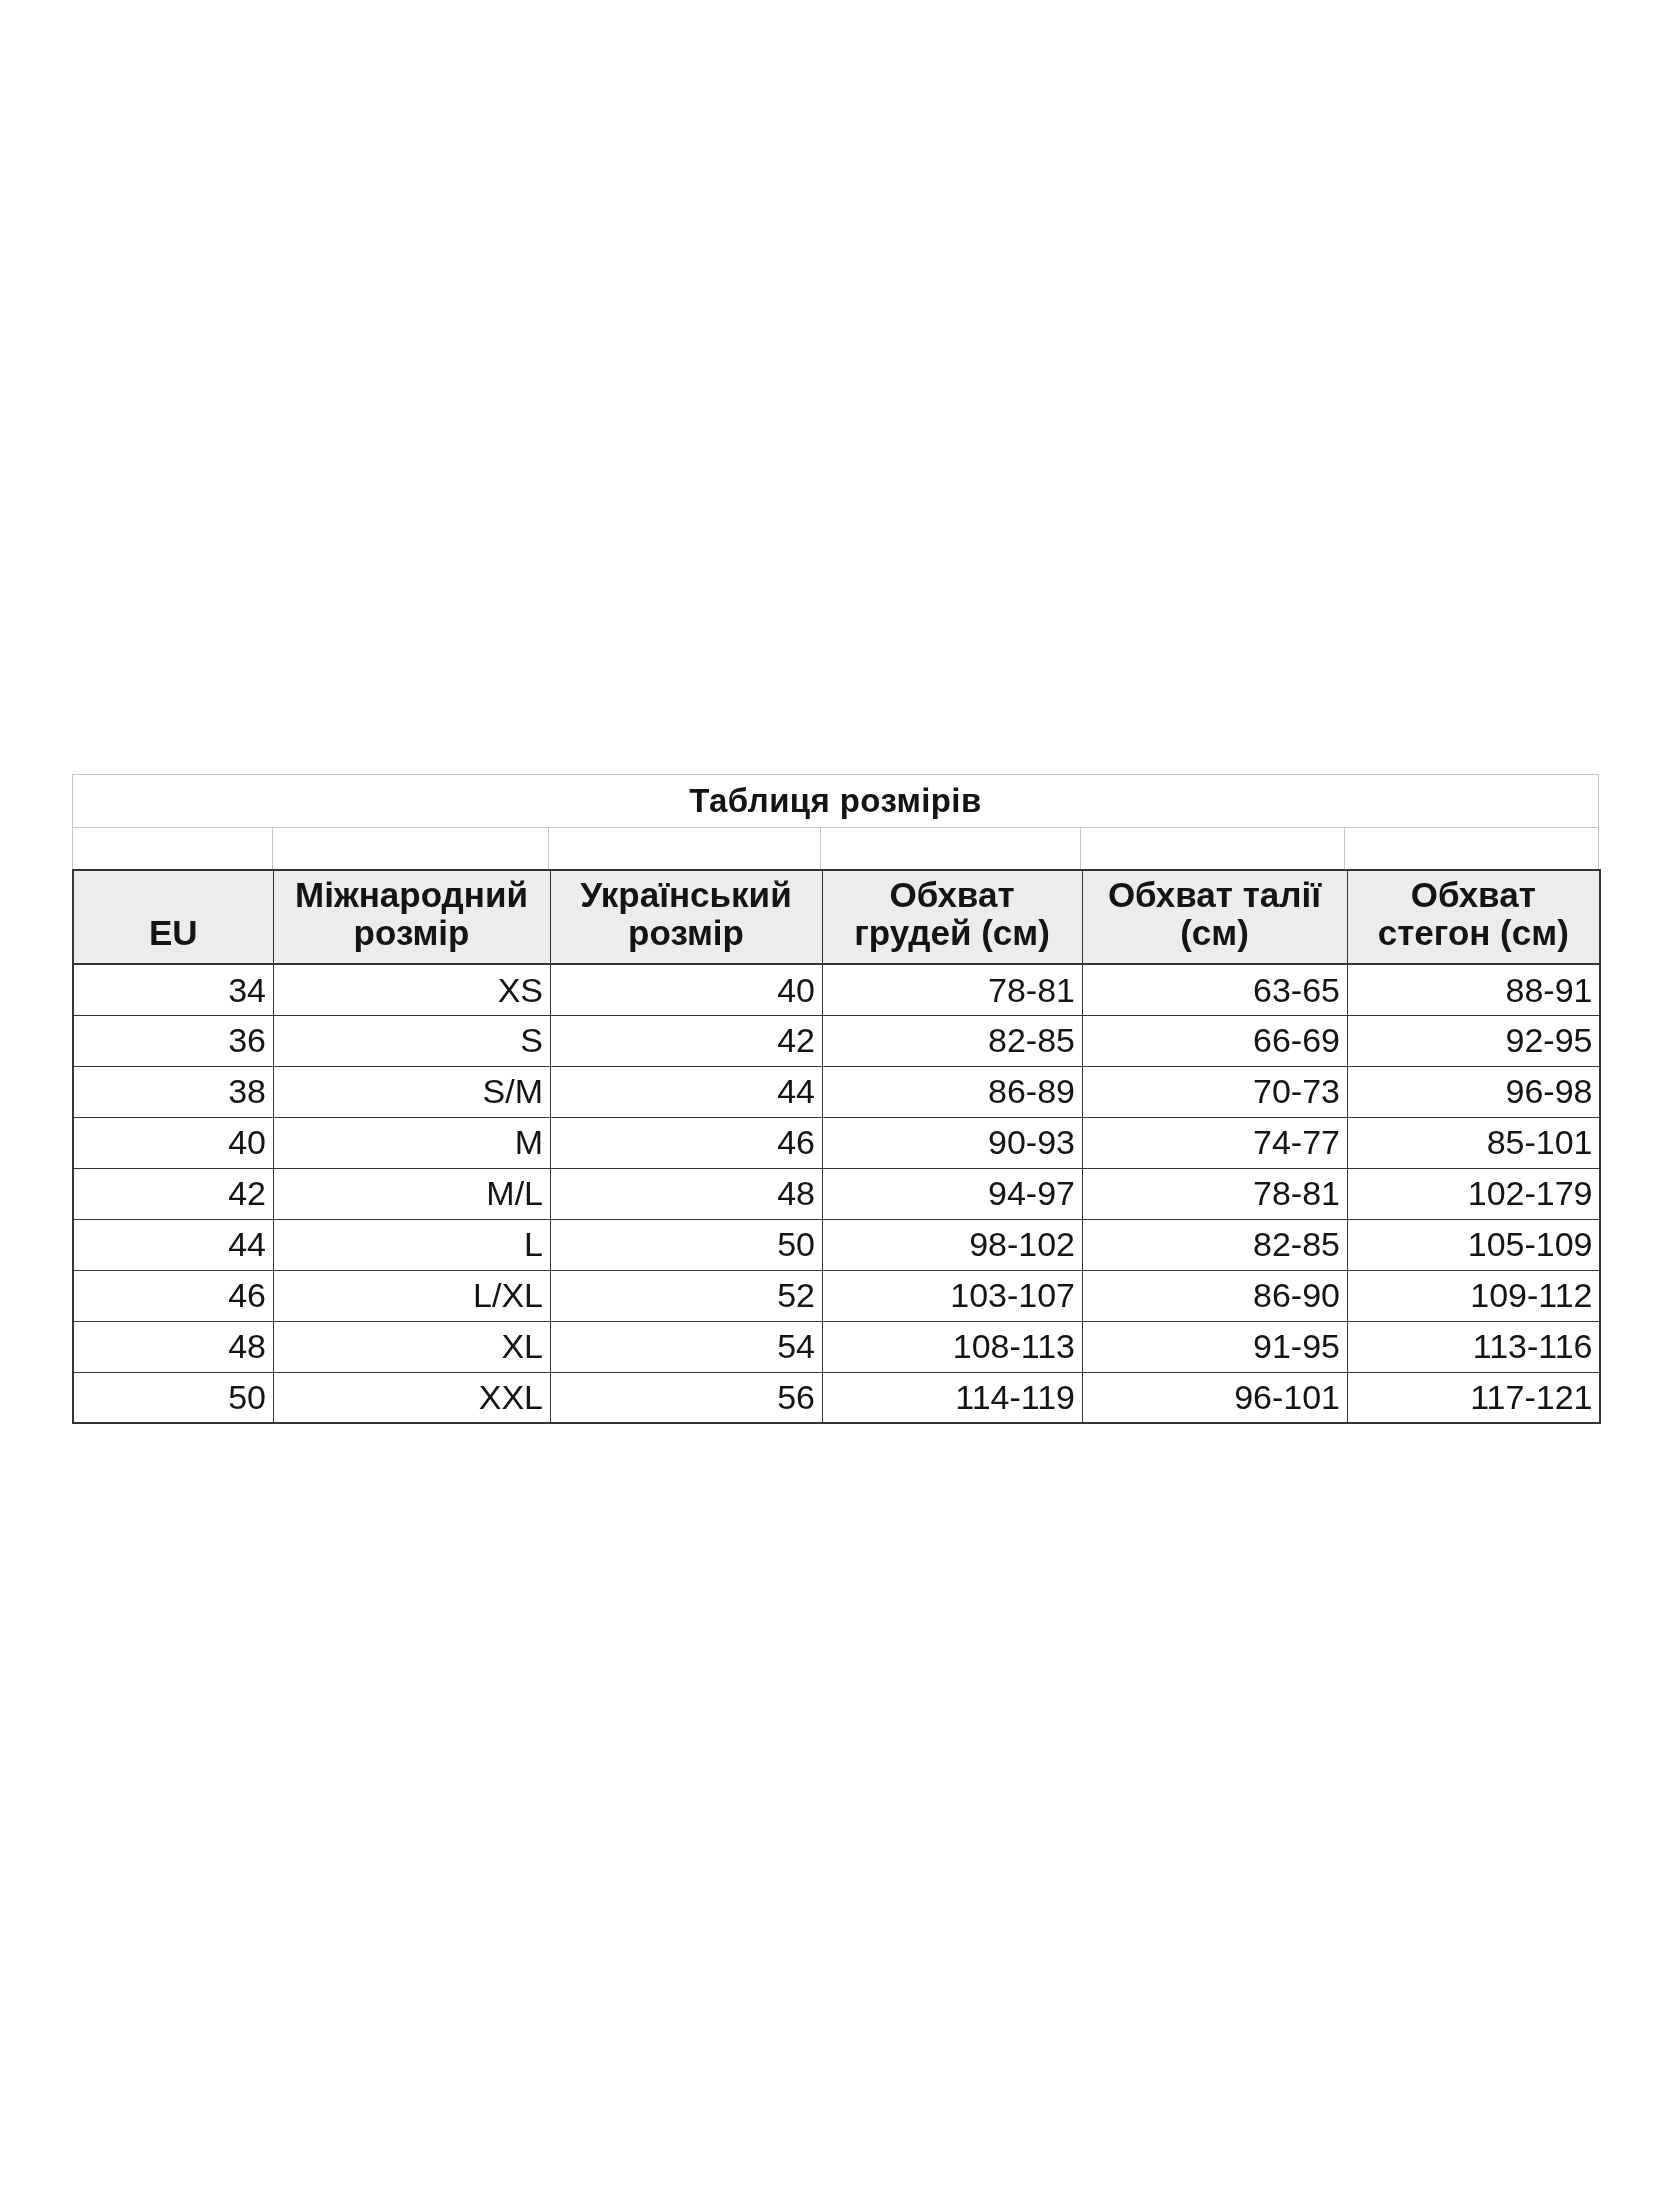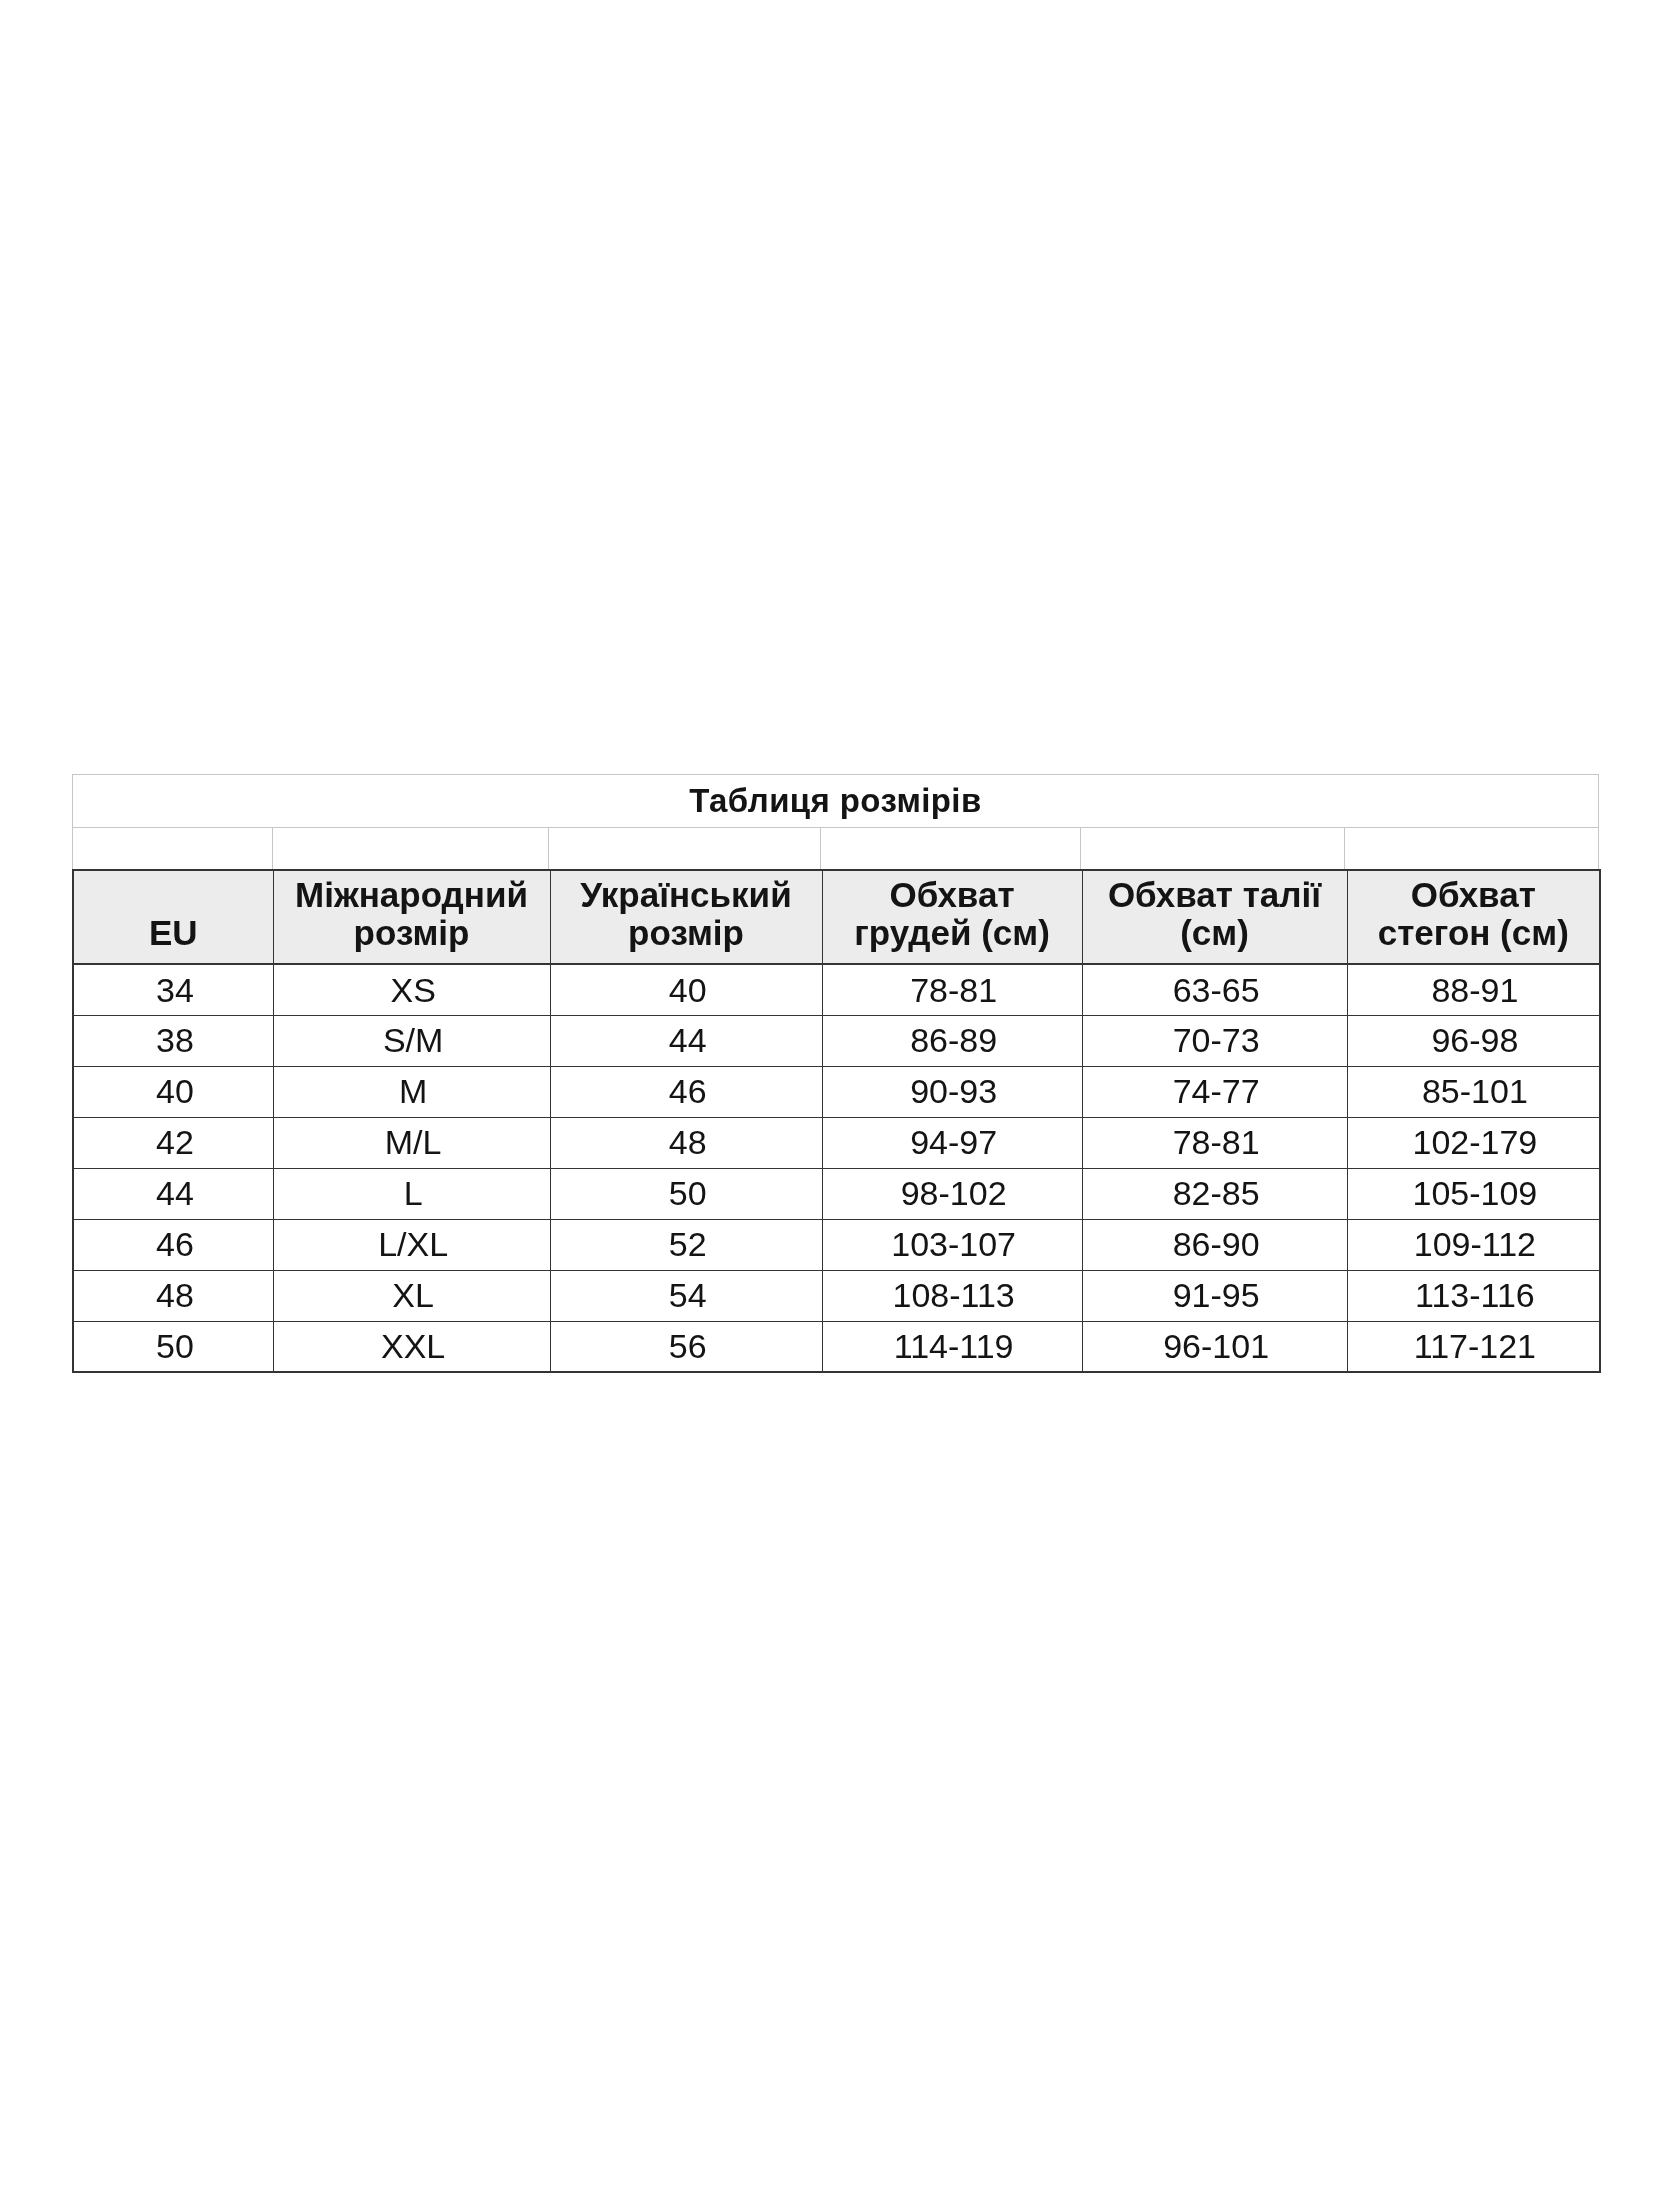--- a/index.html
+++ b/index.html
@@ -56,21 +56,21 @@
     font-size:35px;font-weight:bold;line-height:38px;
     white-space:pre-line;
     padding:4.9px 4.9px 11.4px 4.9px;
     border-top:2.5px solid var(--border-dark);
     border-bottom:2.5px solid var(--border-dark);
   }
   table.main tbody td{
     height:51px;
     background:#ffffff;
     font-size:34px;font-weight:normal;
-    text-align:center;vertical-align:middle;
+    text-align:right;vertical-align:middle;
     padding:0 6.5px 0 9.8px;
     white-space:nowrap;
   }
 </style>
 </head>
 <body>
 
 <div class="page">
   <div class="size-chart">
 
@@ -110,20 +110,28 @@
         </tr>
       </thead>
       <tbody id="table-body">
           <tr>
             <td>34</td>
             <td>XS</td>
             <td>40</td>
             <td>78-81</td>
             <td>63-65</td>
             <td>88-91</td>
+          </tr>
+          <tr>
+            <td>36</td>
+            <td>S</td>
+            <td>42</td>
+            <td>82-85</td>
+            <td>66-69</td>
+            <td>92-95</td>
           </tr>
           <tr>
             <td>38</td>
             <td>S/M</td>
             <td>44</td>
             <td>86-89</td>
             <td>70-73</td>
             <td>96-98</td>
           </tr>
           <tr>

